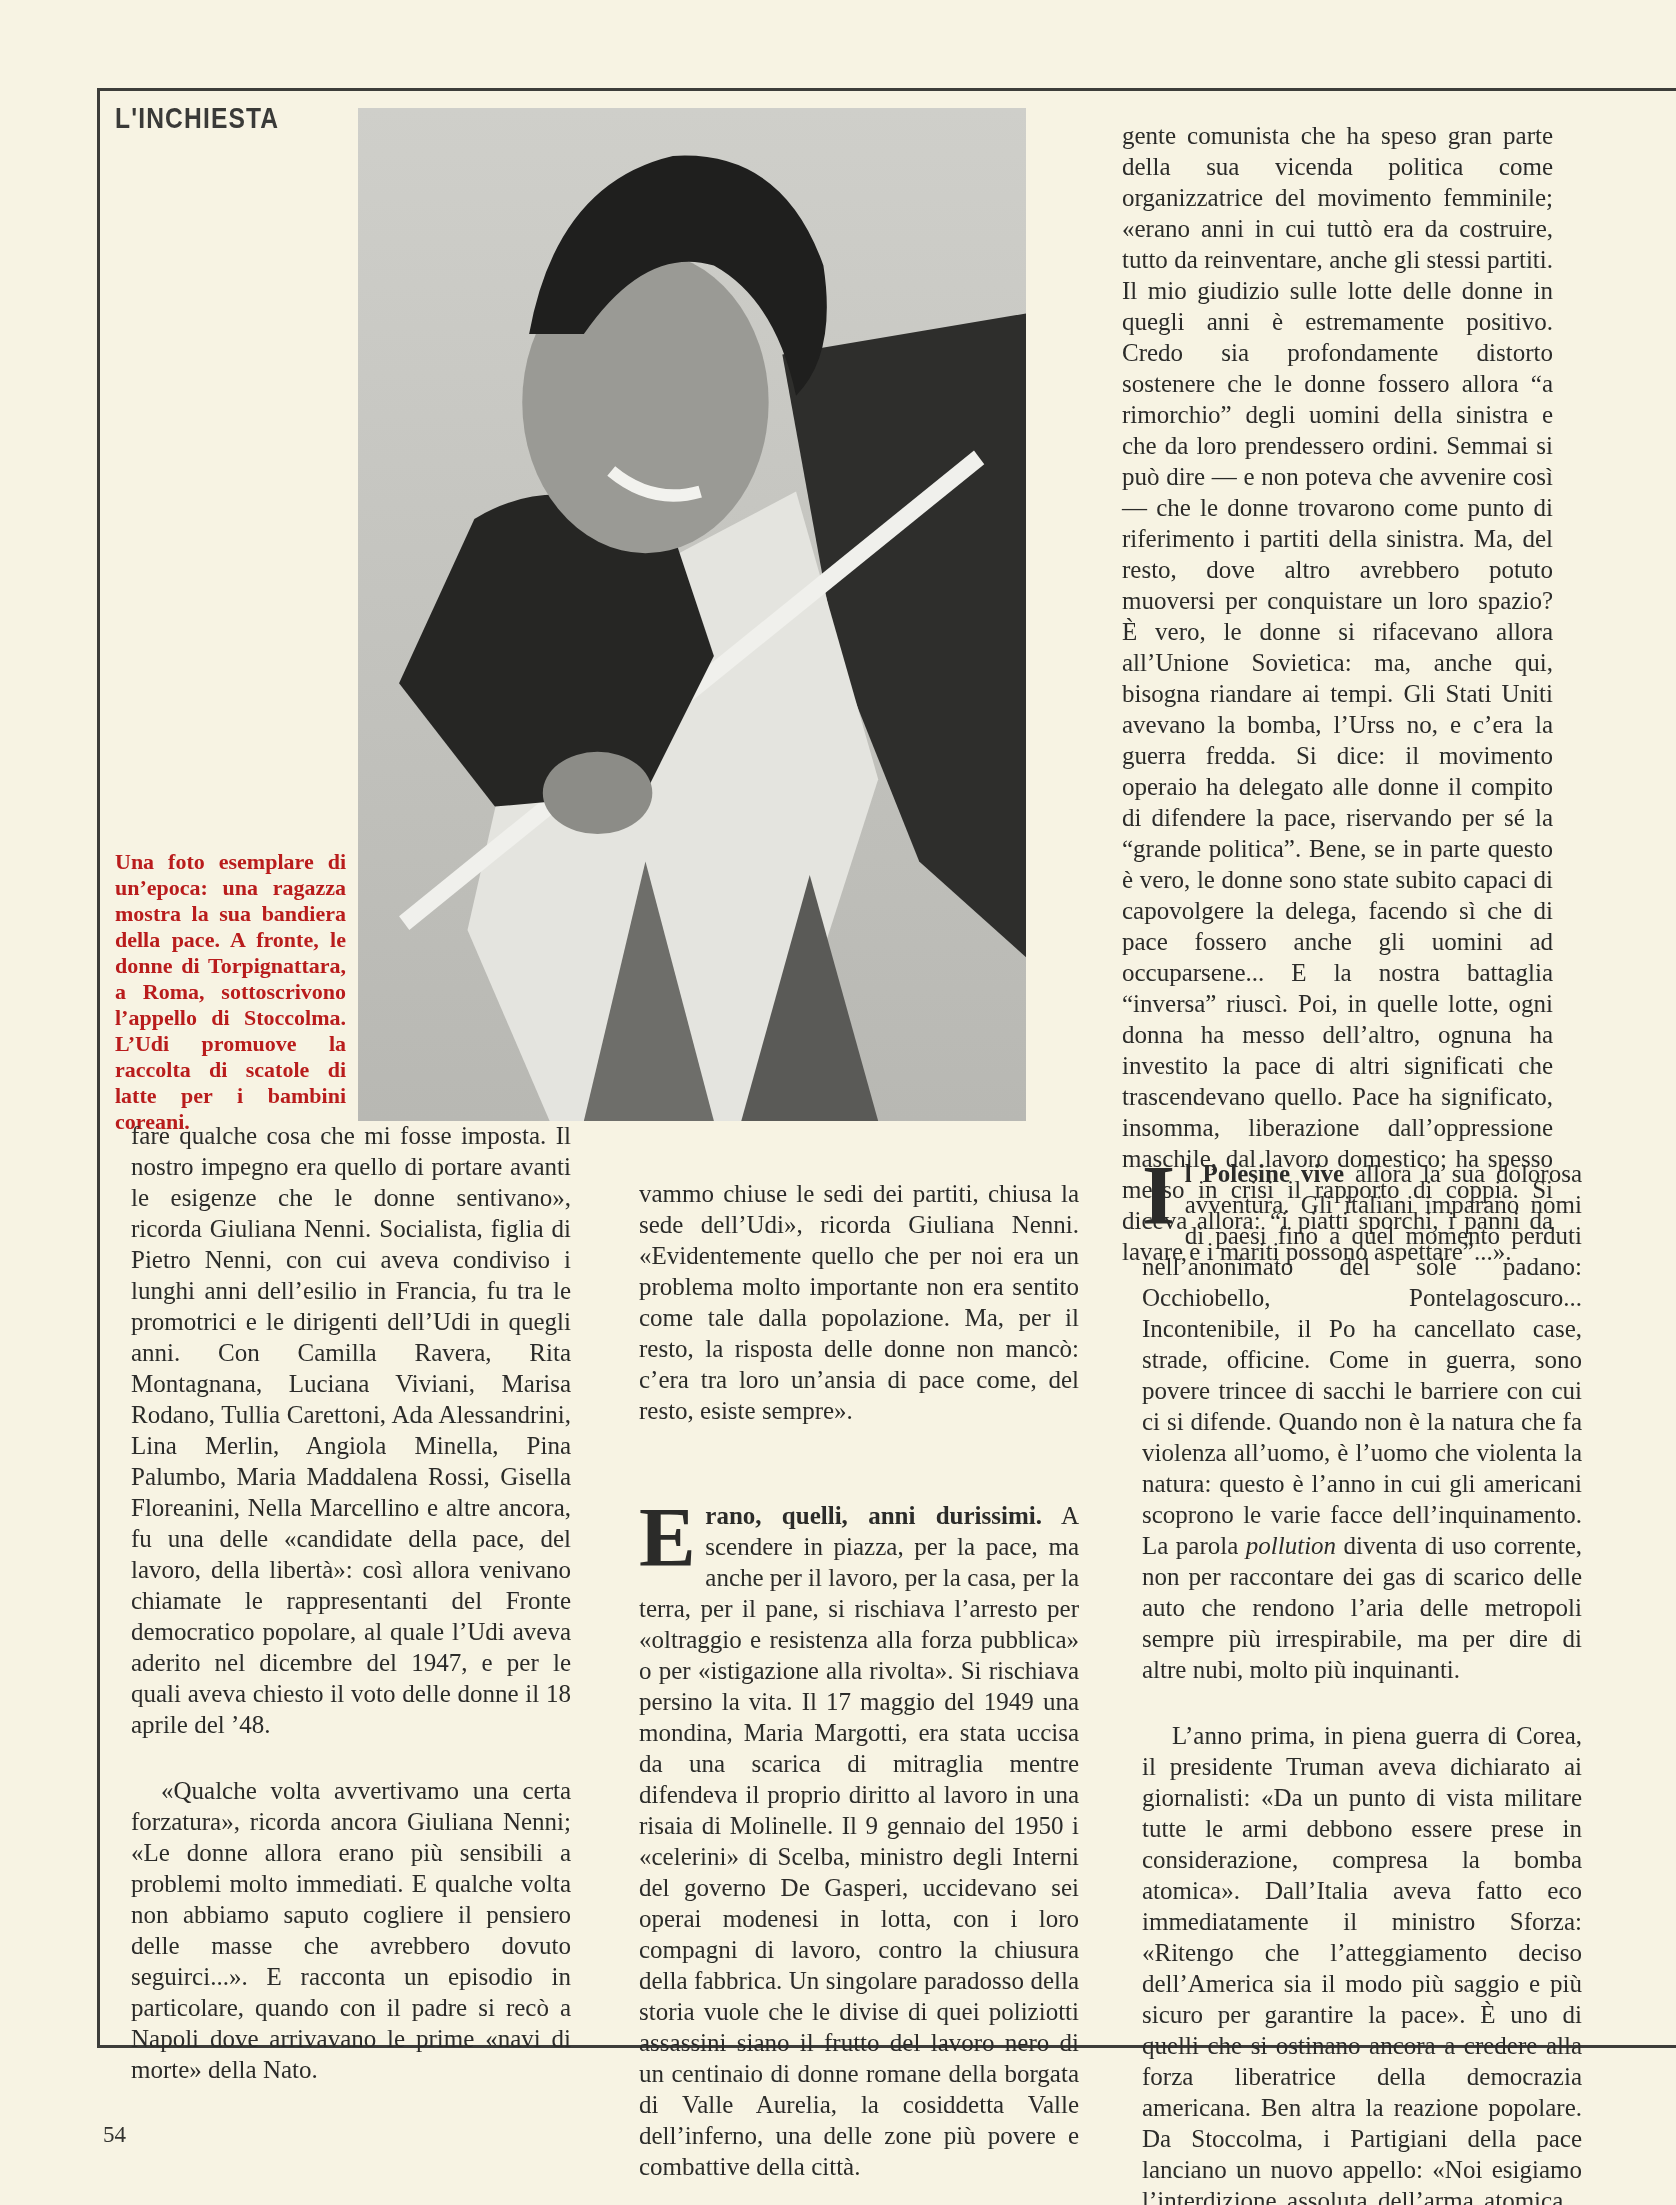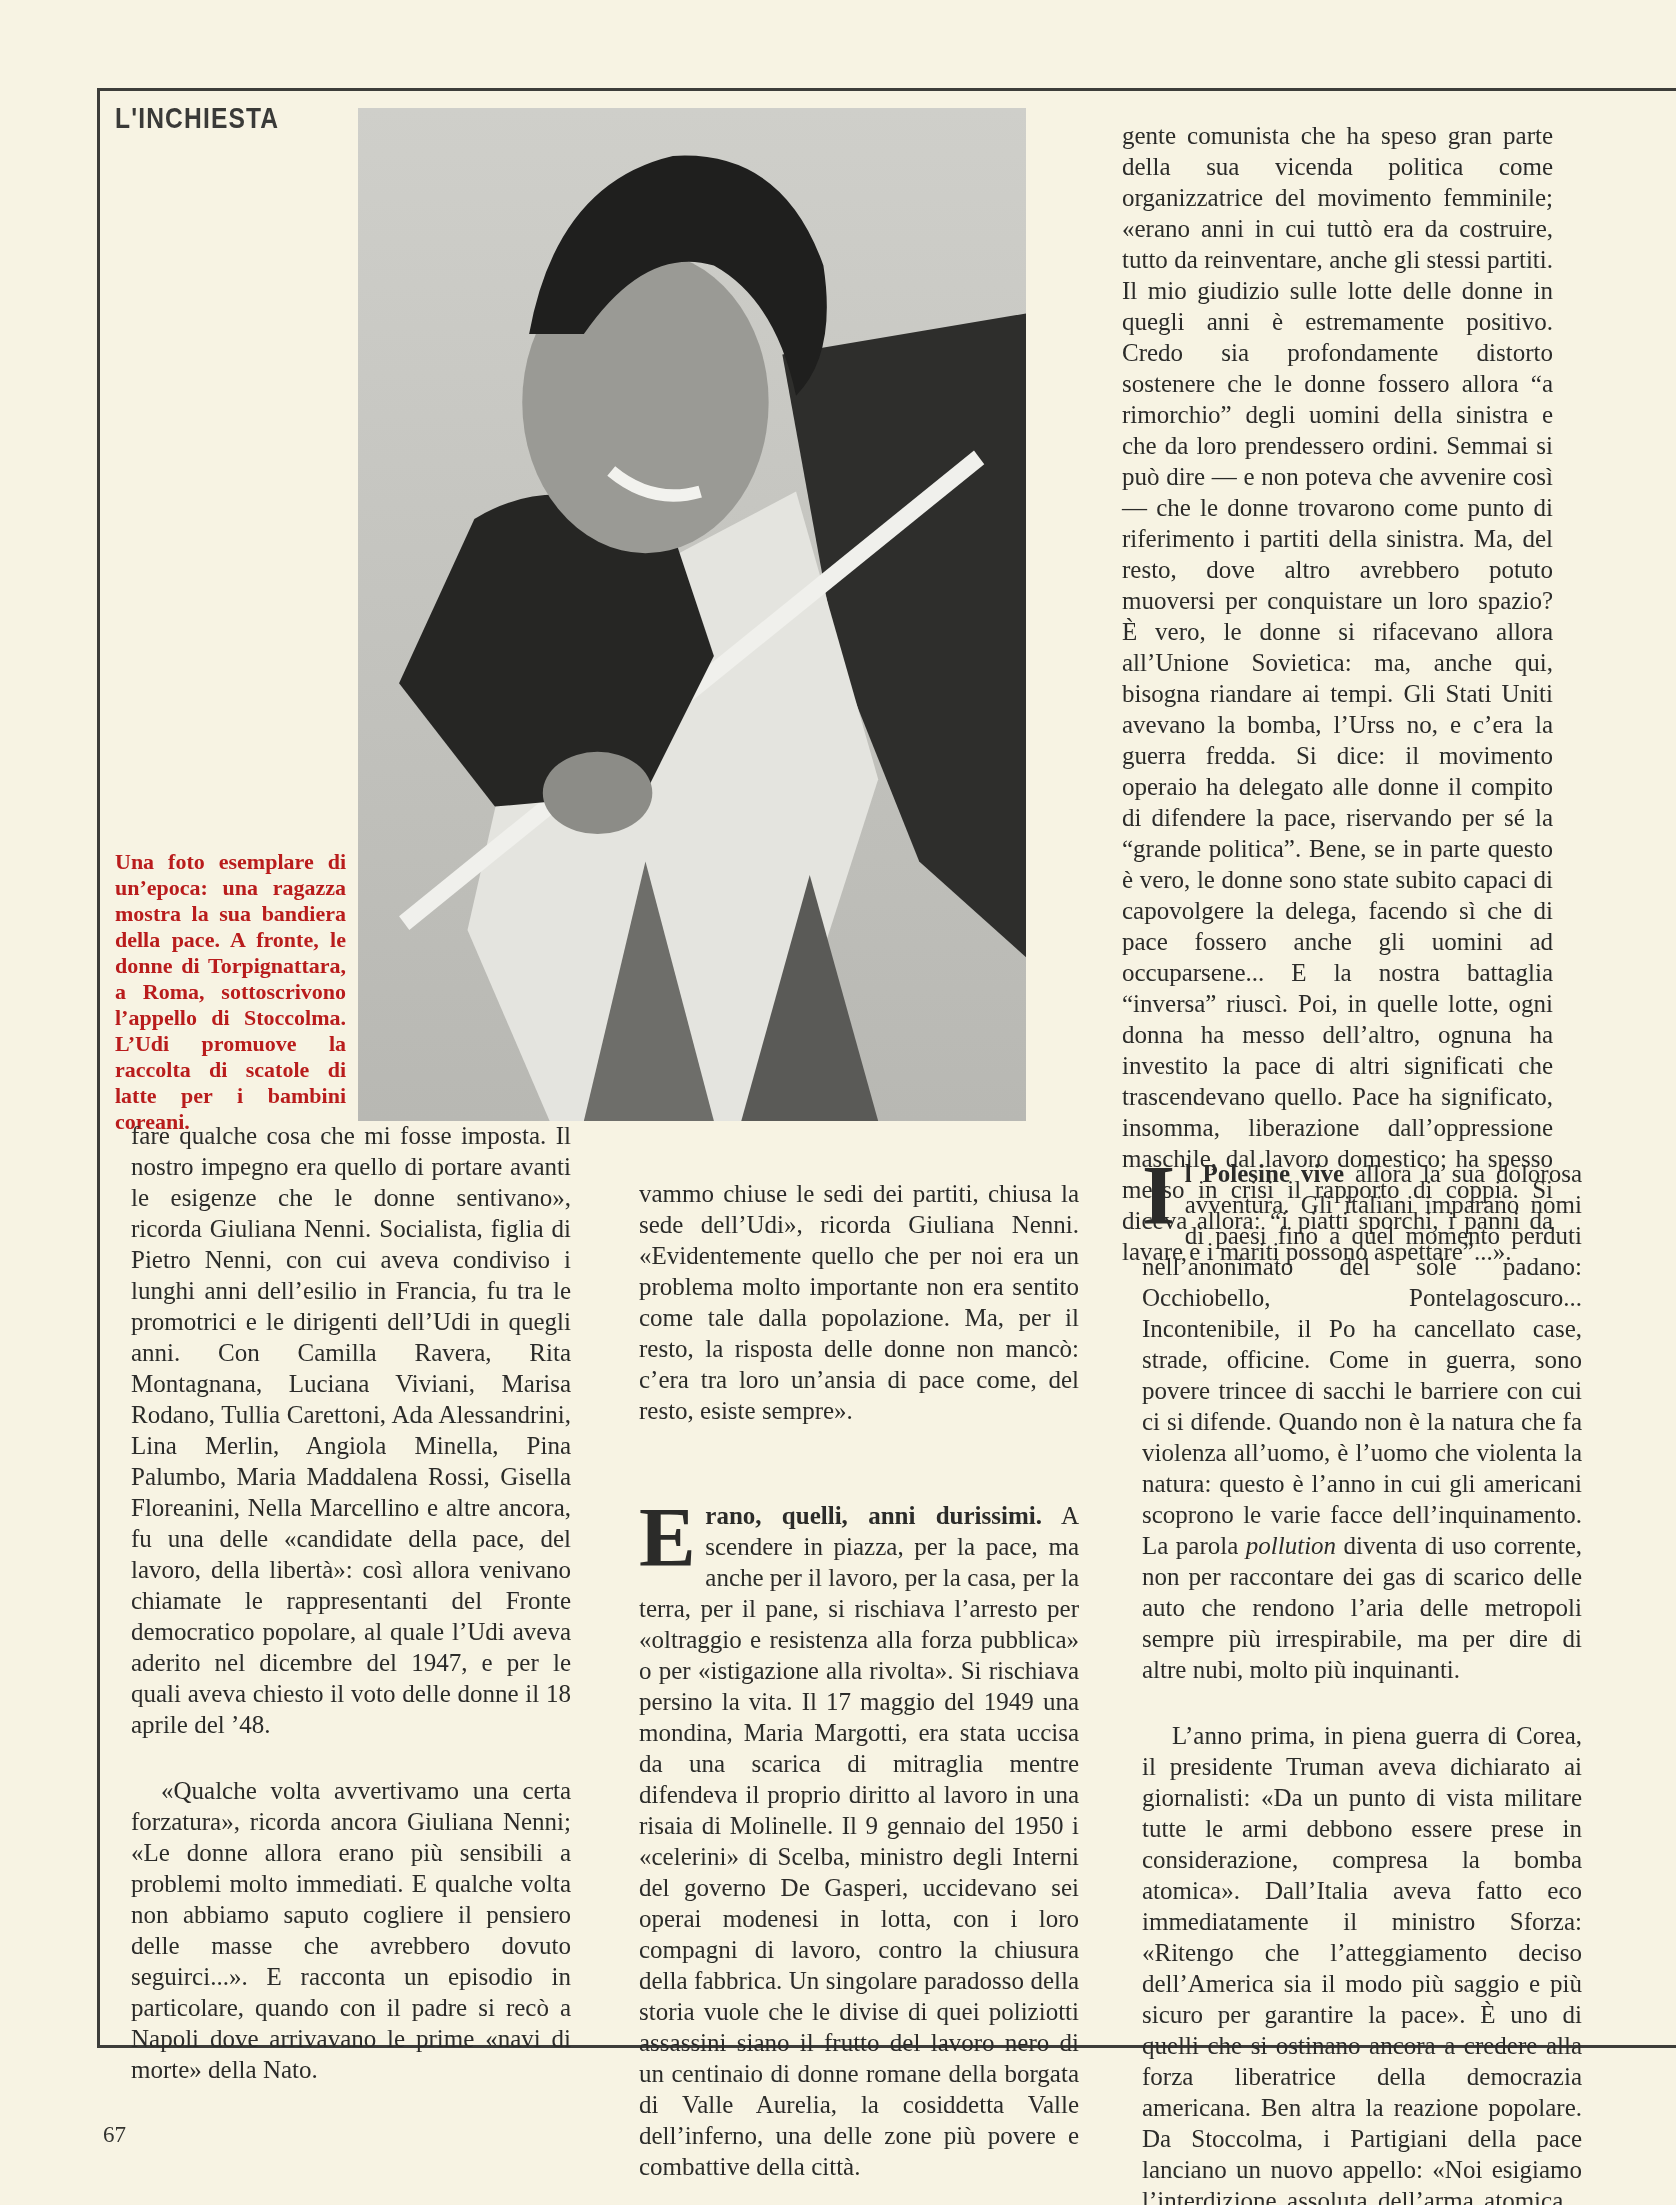--- a/index.html
+++ b/index.html
@@ -132,14 +132,14 @@
   <p><span class="dropcap">E</span><span class="lead">rano, quelli, anni durissimi.</span><span> A scendere in piazza, per la pace, ma anche per il lavoro, per la casa, per la terra, per il pane, si rischiava l’arresto per «oltraggio e resistenza alla forza pubblica» o per «istigazione alla rivolta». Si rischiava persino la vita. Il 17 maggio del 1949 una mondina, Maria Margotti, era stata uccisa da una scarica di mitraglia mentre difendeva il proprio diritto al lavoro in una risaia di Molinelle. Il 9 gennaio del 1950 i «celerini» di Scelba, ministro degli Interni del governo De Gasperi, uccidevano sei operai modenesi in lotta, con i loro compagni di lavoro, contro la chiusura della fabbrica. Un singolare paradosso della storia vuole che le divise di quei poliziotti assassini siano il frutto del lavoro nero di un centinaio di donne romane della borgata di Valle Aurelia, la cosiddetta Valle dell’inferno, una delle zone più povere e combattive della città.</span></p>
   <div class="gap-small"></div>
 </div>
 
 <div class="col col-right">
   <p><span class="dropcap">I</span><span class="lead">l Polesine vive</span><span> allora la sua dolorosa avventura. Gli italiani imparano nomi di paesi fino a quel momento perduti nell’anonimato del sole padano: Occhiobello, Pontelagoscuro... Incontenibile, il Po ha cancellato case, strade, officine. Come in guerra, sono povere trincee di sacchi le barriere con cui ci si difende. Quando non è la natura che fa violenza all’uomo, è l’uomo che violenta la natura: questo è l’anno in cui gli americani scoprono le varie facce dell’inquinamento. La parola </span><em>pollution</em><span> diventa di uso corrente, non per raccontare dei gas di scarico delle auto che rendono l’aria delle metropoli sempre più irrespirabile, ma per dire di altre nubi, molto più inquinanti.</span></p>
   <div class="gap-small"></div>
   <p class="indent">L’anno prima, in piena guerra di Corea, il presidente Truman aveva dichiarato ai giornalisti: «Da un punto di vista militare tutte le armi debbono essere prese in considerazione, compresa la bomba atomica». Dall’Italia aveva fatto eco immediatamente il ministro Sforza: «Ritengo che l’atteggiamento deciso dell’America sia il modo più saggio e più sicuro per garantire la pace». È uno di quelli che si ostinano ancora a credere alla forza liberatrice della democrazia americana. Ben altra la reazione popolare. Da Stoccolma, i Partigiani della pace lanciano un nuovo appello: «Noi esigiamo l’interdizione assoluta dell’arma atomica... Noi affermiamo che quel governo che per primo utilizzasse l’arma atomica contro qualsiasi paese commetterebbe un crimine</p>
 </div>
 
-<p class="page-number">67</p>
+<p class="page-number">54</p>
 
 
 </body></html>

